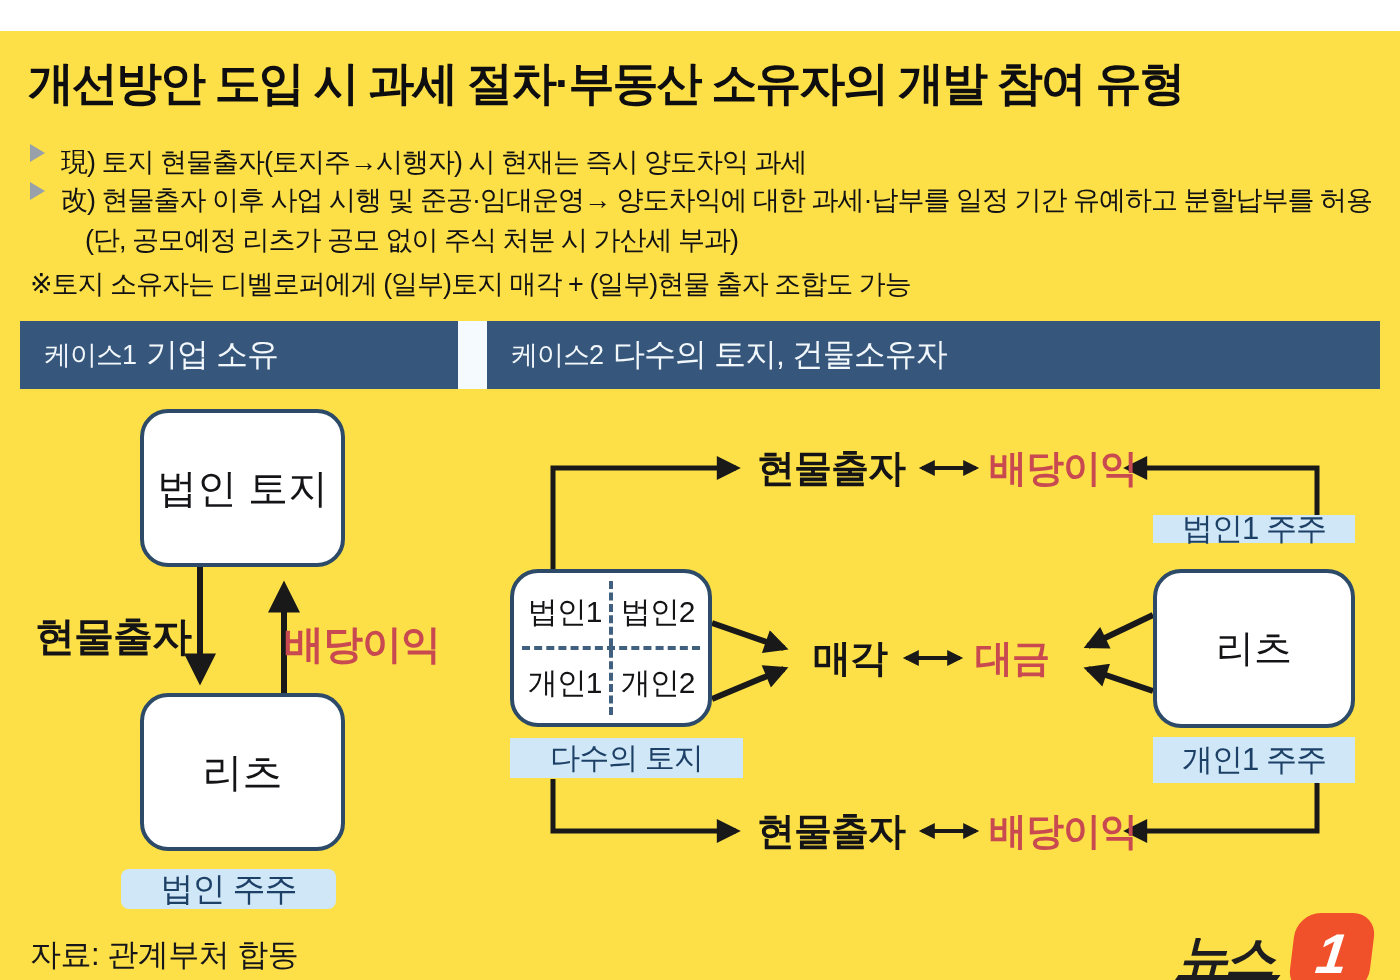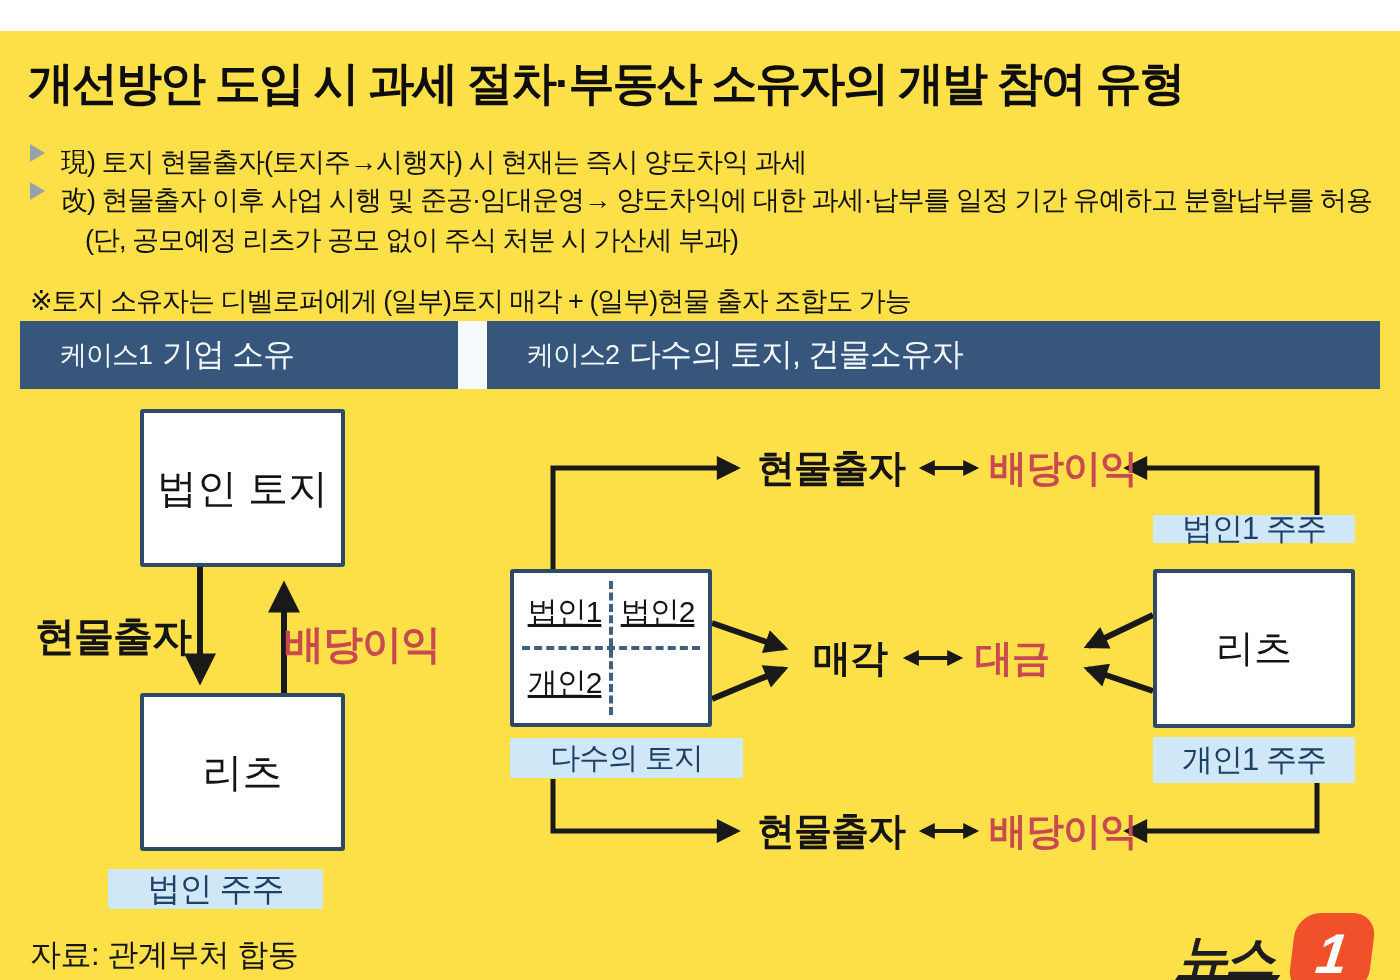--- a/index.html
+++ b/index.html
@@ -16,57 +16,57 @@
     white-space:nowrap;
   }
   .note { position:absolute; display:flex; align-items:flex-start; gap:16px;
           font-size:27px; color:#121215; letter-spacing:-1px; white-space:nowrap; }
   .note-marker { width:0; height:0; border-left:15px solid #98a0aa;
                  border-top:9px solid transparent; border-bottom:9px solid transparent;
                  flex:0 0 auto; }
   .note1 { left:30px; top:113px; }
   .note2 { left:30px; top:151px; }
   .note3 { left:85px; top:191px; }
-  .note4 { left:30px; top:252px; }
+  .note4 { left:30px; top:235px; }
   
   .case-bar {
     position:absolute; top:290px; height:68px; background:#36567b;
-    color:#f2f7fb; display:flex; align-items:center; padding-left:40px;
+    color:#f2f7fb; display:flex; align-items:center; padding-left:24px;
     letter-spacing:-1px; white-space:nowrap;
   }
   .case-bar .prefix { font-size:27px; font-weight:400; margin-right:10px; }
   .case-bar .bar-title { font-size:32px; font-weight:400; }
   .bar1 { left:20px; width:438px; }
   .bar2 { left:487px; width:893px;text-align:center; }
   .bar-gap { position:absolute; left:458px; top:290px; width:29px; height:68px; background:#f4fafd; }
   
   .dbox {
     position:absolute; background:#ffffff; border:4px solid #2d4b68;
-    border-radius:3px; display:flex; align-items:center; justify-content:center;
+    border-radius:28px; display:flex; align-items:center; justify-content:center;
     color:#141417; z-index:2;
   }
   .blabel {
     position:absolute; background:#cfe7f6; color:#1d4066;
     display:flex; align-items:center; justify-content:center;
     font-weight:500; letter-spacing:-1px; z-index:2; white-space:nowrap;
   }
   .flow-label {
     position:absolute; transform:translate(-50%,-50%);
     font-weight:800; letter-spacing:-1px; color:#141417; white-space:nowrap; z-index:2;
   }
   .red { color:#c84a50; }
   .arrow-layer { position:absolute; left:0; top:0; z-index:1; }
   
   .box-c1-top    { left:140px; top:378px; width:205px; height:158px; font-size:40px; }
   .box-c1-bottom { left:140px; top:662px; width:205px; height:158px; font-size:40px; }
-  .label-c1      { left:108px; top:838px; width:215px; height:40px; font-size:33px; }
+  .label-c1      { left:121px; top:838px; width:215px; height:40px; font-size:33px;border-radius:8px; }
   .c1-down-label { left:113px; top:605px; font-size:40px; }
   .c1-up-label   { left:362px; top:613px; font-size:40px; }
   
-  .grid-box { left:510px; top:538px; width:202px; height:158px; font-size:30px; padding:4px;text-decoration:underline; }
+  .grid-box { left:510px; top:538px; width:202px; height:158px; font-size:30px; padding:4px; }
   .grid-cells { display:grid; width:100%; height:100%;
                 grid-template-columns:1fr 1fr; grid-template-rows:1fr 1fr; }
   .grid-cell { display:flex; align-items:center; justify-content:center;
                font-size:30px; color:#141417; letter-spacing:-1px; }
   .vdash { position:absolute; left:calc(50% - 2px); top:8px; bottom:8px;
            border-left:4px dashed #41607f; }
   .hdash { position:absolute; top:calc(50% - 2px); left:8px; right:8px;
            border-top:4px dashed #41607f; }
   .label-grid  { left:510px; top:707px; width:233px; height:40px; font-size:30px; }
   .box-reits   { left:1153px; top:538px; width:202px; height:159px; font-size:38px; }
@@ -188,20 +188,21 @@
 
   <div class="flow-label c2-top-left">현물출자</div>
   <div class="flow-label red c2-top-right">배당이익</div>
 
   <div class="dbox grid-box">
     <div class="vdash"></div>
     <div class="hdash"></div>
     <div class="grid-cells">
       <div class="grid-cell">법인1</div>
       <div class="grid-cell">법인2</div>
+      <div class="grid-cell">개인1</div>
       <div class="grid-cell">개인2</div>
     </div>
   </div>
   <div class="blabel label-grid">다수의 토지</div>
 
   <div class="flow-label c2-mid-left">매각</div>
   <div class="flow-label red c2-mid-right">대금</div>
 
   <div class="blabel label-corp1">법인1 주주</div>
   <div class="dbox box-reits">

